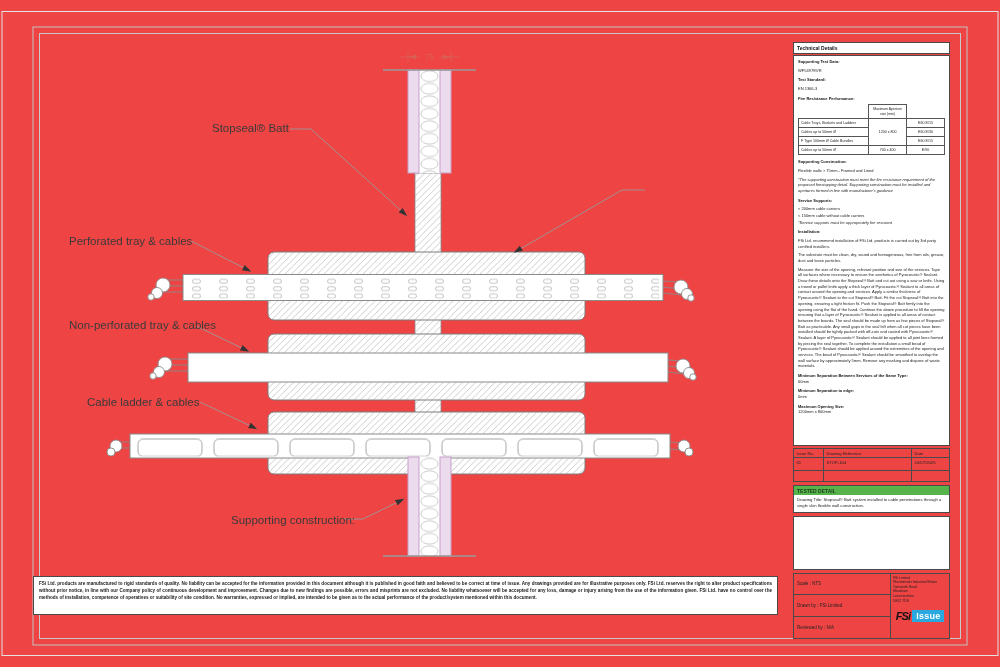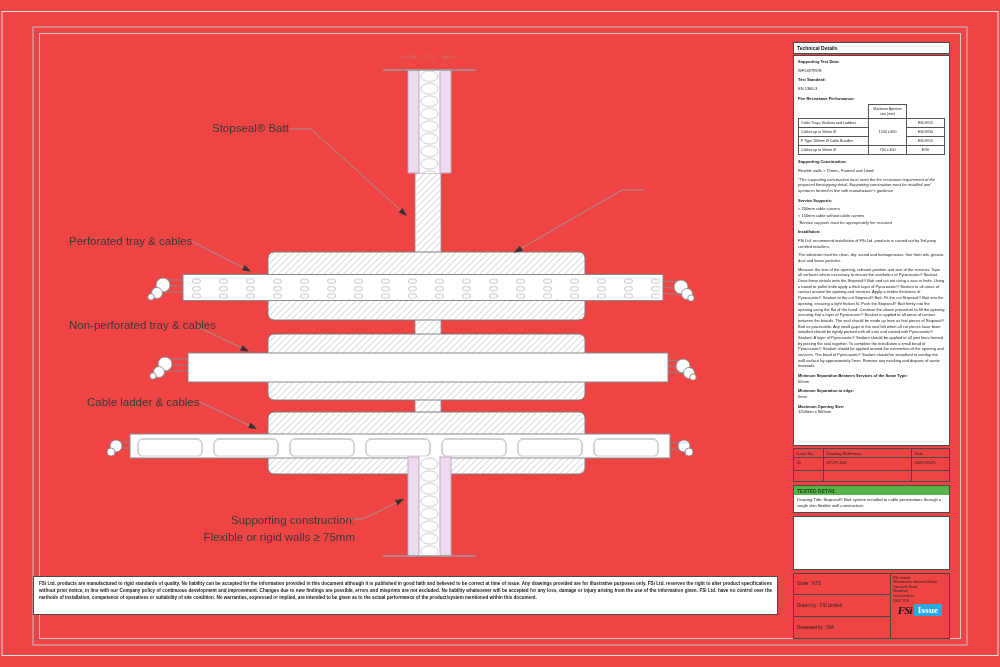--- a/index.html
+++ b/index.html
@@ -39,21 +39,21 @@
 
   #tested-box{margin-top:3px;}
   #tested-banner{background:var(--banner-green,#57b44b);color:var(--banner-text,#1d421d);
     font-size:5px;font-weight:bold;padding:1.5px 3px;}
   #drawing-title{font-size:4.2px;line-height:1.5;padding:2px 3px;color:#222;}
   #empty-box{margin-top:3px;height:54px;}
   .footer-table{border-collapse:collapse;width:100%;margin-top:3px;font-size:4.5px;table-layout:fixed;}
   .footer-table td{border:0.7px solid #4a4a4a;padding:2px 3px;vertical-align:middle;color:#222;}
   .footer-table td.fr{vertical-align:top;padding:2px;}
   #address{font-size:3.4px;line-height:1.35;color:#222;}
-  #logo{display:flex;align-items:center;justify-content:center;gap:2px;margin-top:1px;font-family:Liberation Serif, serif;}
+  #logo{display:flex;align-items:center;justify-content:center;gap:2px;margin-top:7px;}
   #logo-fsi{font-size:11px;font-weight:900;letter-spacing:-0.8px;color:#141414;font-style:italic;}
   #logo-promat{background:var(--promat-blue,#29a9e0);color:#fff;font-weight:bold;font-size:9px;
     padding:1px 4px;letter-spacing:0.2px;}
 
   
   #disclaimer{position:absolute;left:33px;top:576px;width:733px;height:31px;border:0.8px solid #4a4a4a;
     padding:3px 5px;font-size:4.6px;font-weight:bold;line-height:1.55;text-align:justify;color:#222;
     background:#fff;overflow:hidden;}
 </style>
 </head>
@@ -201,21 +201,20 @@
     </g>
   </svg>
 
   
   <div class="dlabel" id="label-stopseal">Stopseal® Batt</div>
   <div class="dlabel" id="label-perforated">Perforated tray &amp; cables</div>
   <div class="dlabel" id="label-nonperforated">Non-perforated tray &amp; cables</div>
   <div class="dlabel" id="label-ladder">Cable ladder &amp; cables</div>
   <div class="dlabel" id="label-supporting">
     <div>Supporting construction:</div>
-    <div>Flexible or rigid walls ≥ 75mm</div>
   </div>
 
   
   <div id="tech-panel">
     <div class="tbox" id="tech-title">Technical Details</div>
 
     <div class="tbox" id="tech-body">
       <div class="sec">
         <div class="h">Supporting Test Data:</div>
         <div class="p">WF549799/R</div>

